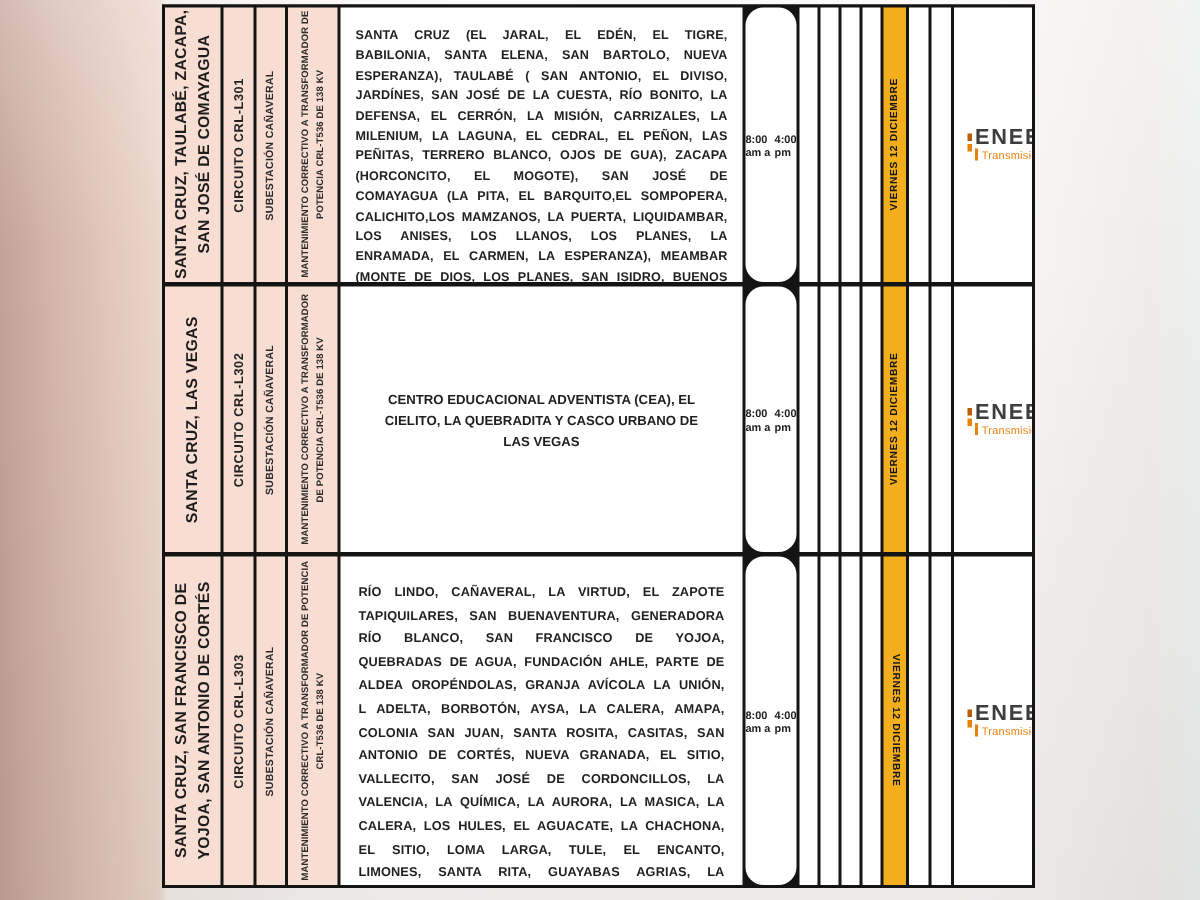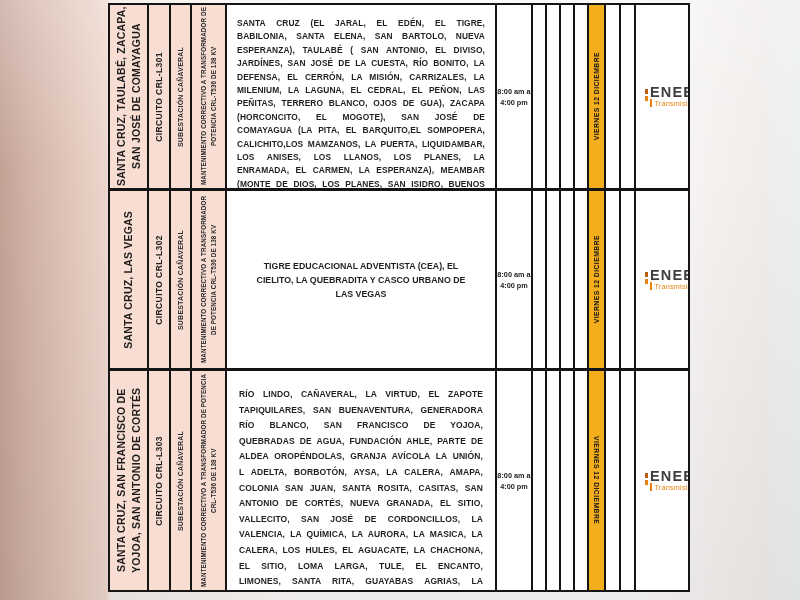--- a/index.html
+++ b/index.html
@@ -30,21 +30,21 @@
   .substation-label{font-size:7px;font-weight:600;color:#2a2a2a;letter-spacing:.2px;}
   .work-label{font-size:6.3px;font-weight:600;color:#2a2a2a;letter-spacing:.1px;line-height:10px;}
 
   .areas-cell{align-items:flex-start;}
   .areas-text{color:#1f1f1f;}
   .areas-justify{font-size:8.4px;line-height:13.4px;text-align:justify;text-align-last:left;letter-spacing:.1px;word-spacing:1.5px;padding:12px 10px 4px 10px;font-weight:600;}
   .row3 .areas-justify{font-size:8.5px;line-height:15.6px;padding:16px 12px 4px 12px;word-spacing:2.5px;}
   .areas-center{font-size:8.8px;line-height:14px;text-align:center;font-weight:600;align-self:center;padding:0 28px;}
   .areas-cell.centered{align-items:center;}
 
-  .time-cell{flex-direction:column;gap:2px;}
+  .time-cell{flex-direction:row;gap:2px;border-radius:12px;}
   .time-line{font-size:7.3px;font-weight:700;color:#1d1d1d;line-height:9px;}
 
   .date-label{font-size:6.8px;font-weight:700;color:#141414;letter-spacing:.45px;}
 
   .logo{display:flex;align-items:flex-start;gap:2px;padding-left:17px;}
   .logo-ticks{display:flex;flex-direction:column;gap:2px;margin-top:3px;}
   .logo-ticks i{display:block;width:3px;height:5px;background:#e8820c;}
   .logo-ticks i:first-child{background:#b85e08;}
   .logo-text{display:flex;flex-direction:column;}
   .logo-name{font-size:14.5px;font-weight:800;color:#3e3e40;letter-spacing:1.2px;line-height:13px;}
@@ -107,21 +107,21 @@
   <div class="cell pink">
     <span class="v-up circuit-label">CIRCUITO CRL-L302</span>
   </div>
   <div class="cell pink">
     <span class="v-up substation-label">SUBESTACIÓN CAÑAVERAL</span>
   </div>
   <div class="cell pink">
     <span class="v-up work-label">MANTENIMIENTO CORRECTIVO A TRANSFORMADOR DE POTENCIA CRL-T536 DE 138 KV</span>
   </div>
   <div class="cell areas-cell centered">
-    <div class="areas-text areas-center">TIGRE EDUCACIONAL ADVENTISTA (CEA), EL CIELITO, LA QUEBRADITA Y CASCO URBANO DE LAS VEGAS</div>
+    <div class="areas-text areas-center">CENTRO EDUCACIONAL ADVENTISTA (CEA), EL CIELITO, LA QUEBRADITA Y CASCO URBANO DE LAS VEGAS</div>
   </div>
   <div class="cell time-cell">
     <span class="time-line">8:00 am a</span>
     <span class="time-line">4:00 pm</span>
   </div>
   <div class="cell"></div>
   <div class="cell"></div>
   <div class="cell"></div>
   <div class="cell"></div>
   <div class="cell yellow">

